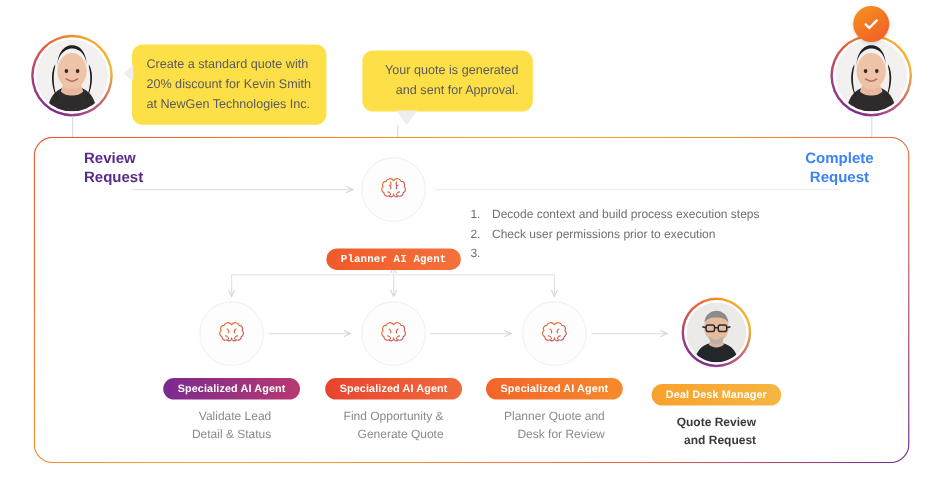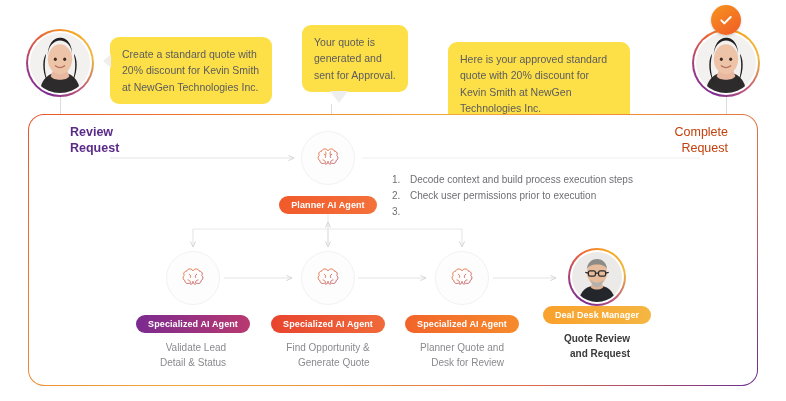--- a/index.html
+++ b/index.html
@@ -59,22 +59,22 @@
       linear-gradient(135deg,#e8542f 0%,#ef7b2c 18%,#f0a93a 42%,#ef8a3a 62%,#d96a4e 78%,#6a2d8f 100%) border-box;
     border:1.6px solid transparent;
     box-sizing:border-box;
   }
 
   .label-start{
     position:absolute;left:70px;top:124px;
     color:#5b2b8a;font-weight:bold;font-size:12.5px;line-height:1.28;
   }
   .label-complete{
-    position:absolute;right:58px;top:124px;text-align:right;
-    color:#c2410c;font-weight:normal;font-size:12.5px;line-height:1.28;
+    position:absolute;right:58px;top:124px;text-align:center;
+    color:#3b82f6;font-weight:bold;font-size:12.5px;line-height:1.28;
   }
 
   
   .droplink{position:absolute;width:1px;background:#dcdcde;}
 
   
   .wires{position:absolute;left:0;top:0;width:786px;height:401px;pointer-events:none;}
 
   
   .node{position:absolute;display:flex;flex-direction:column;align-items:center;}
@@ -154,28 +154,25 @@
         </svg>
       </div>
     </div>
   </div>
 
   <div class="bubble" style="left:110px;top:37px;width:162px;">
     <span class="tail-left"></span>
     <span>Create a standard quote with 20% discount for Kevin Smith at NewGen Technologies Inc.</span>
   </div>
 
-  <div class="bubble" style="left:302px;top:25px;width:106px;">
+  <div class="bubble" style="left:302px;top:42px;width:142px;text-align:right;">
     <span class="tail-down"></span>
     <span>Your quote is generated and sent for Approval.</span>
   </div>
 
-  <div class="bubble" style="left:448px;top:42px;width:182px;">
-    <span>Here is your approved standard quote with 20% discount for Kevin Smith at NewGen Technologies Inc.</span>
-  </div>
 
   <div class="droplink" style="left:59.5px;top:97px;height:34px;"></div>
   <div class="droplink" style="left:330.5px;top:104px;height:28px;"></div>
   <div class="droplink" style="left:725.5px;top:97px;height:20px;"></div>
 
   <div class="frame"></div>
 
   <div class="label-start">
     <div>Review</div>
     <div>Request</div>
@@ -224,21 +221,21 @@
         <g fill="none" stroke="url(#bg1)" stroke-width="1.5" stroke-linecap="round">
           <path d="M24 10v28"></path>
           <path d="M24 12c-3-4-9-3-10 1-4 0-6 4-4 7-3 2-2 7 1 8 0 4 4 6 7 4 2 3 6 2 6-2"></path>
           <path d="M24 12c3-4 9-3 10 1 4 0 6 4 4 7 3 2 2 7-1 8 0 4-4 6-7 4-2 3-6 2-6-2"></path>
           <path d="M18 18c2 1 3 3 2 5M30 18c-2 1-3 3-2 5"></path>
           <path d="M16 27c2 0 4 2 4 4M32 27c-2 0-4 2-4 4"></path>
           <path d="M20 14c1 2 1 4 0 5M28 14c-1 2-1 4 0 5"></path>
         </g>
       </svg>
     </div>
-    <div class="pill pill-planner" style="margin-top:11px;">Planner AI Agent</div>
+    <div class="pill pill-planner" style="margin-top:22px;font-family:Liberation Mono, monospace;">Planner AI Agent</div>
   </div>
 
   <div class="steps">
     <div class="row">
       <span class="num">1.</span>
       <span>Decode context and build process execution steps</span>
     </div>
     <div class="row">
       <span class="num">2.</span>
       <span>Check user permissions prior to execution</span>
@@ -316,20 +313,20 @@
             <ellipse cx="32" cy="27" rx="13" ry="15" fill="#e7bc9d"></ellipse>
             <path d="M19 22c1-9 7-13 13-13s12 4 13 13c-2-4-6-6-13-6s-11 2-13 6z" fill="#8d8b88"></path>
             <path d="M24 36q8 7 16 0c-1 6-4 9-8 9s-7-3-8-9z" fill="#b5b2ae"></path>
             <rect x="21" y="24" width="9" height="7" rx="2.2" fill="none" stroke="#2b2b2e" stroke-width="1.6"></rect>
             <rect x="34" y="24" width="9" height="7" rx="2.2" fill="none" stroke="#2b2b2e" stroke-width="1.6"></rect>
             <path d="M30 27h4M17 26l4 1M47 26l-4 1" stroke="#2b2b2e" stroke-width="1.6" fill="none"></path>
           </svg>
         </div>
       </div>
     </div>
-    <div class="pill pill-d" style="margin-top:0;text-align:center;">Deal Desk Manager</div>
+    <div class="pill pill-d" style="margin-top:14px;text-align:center;">Deal Desk Manager</div>
     <div class="caption strong">
       <div>Quote Review</div>
       <div>and Request</div>
     </div>
   </div>
 
 </div>
 
 </body></html>

